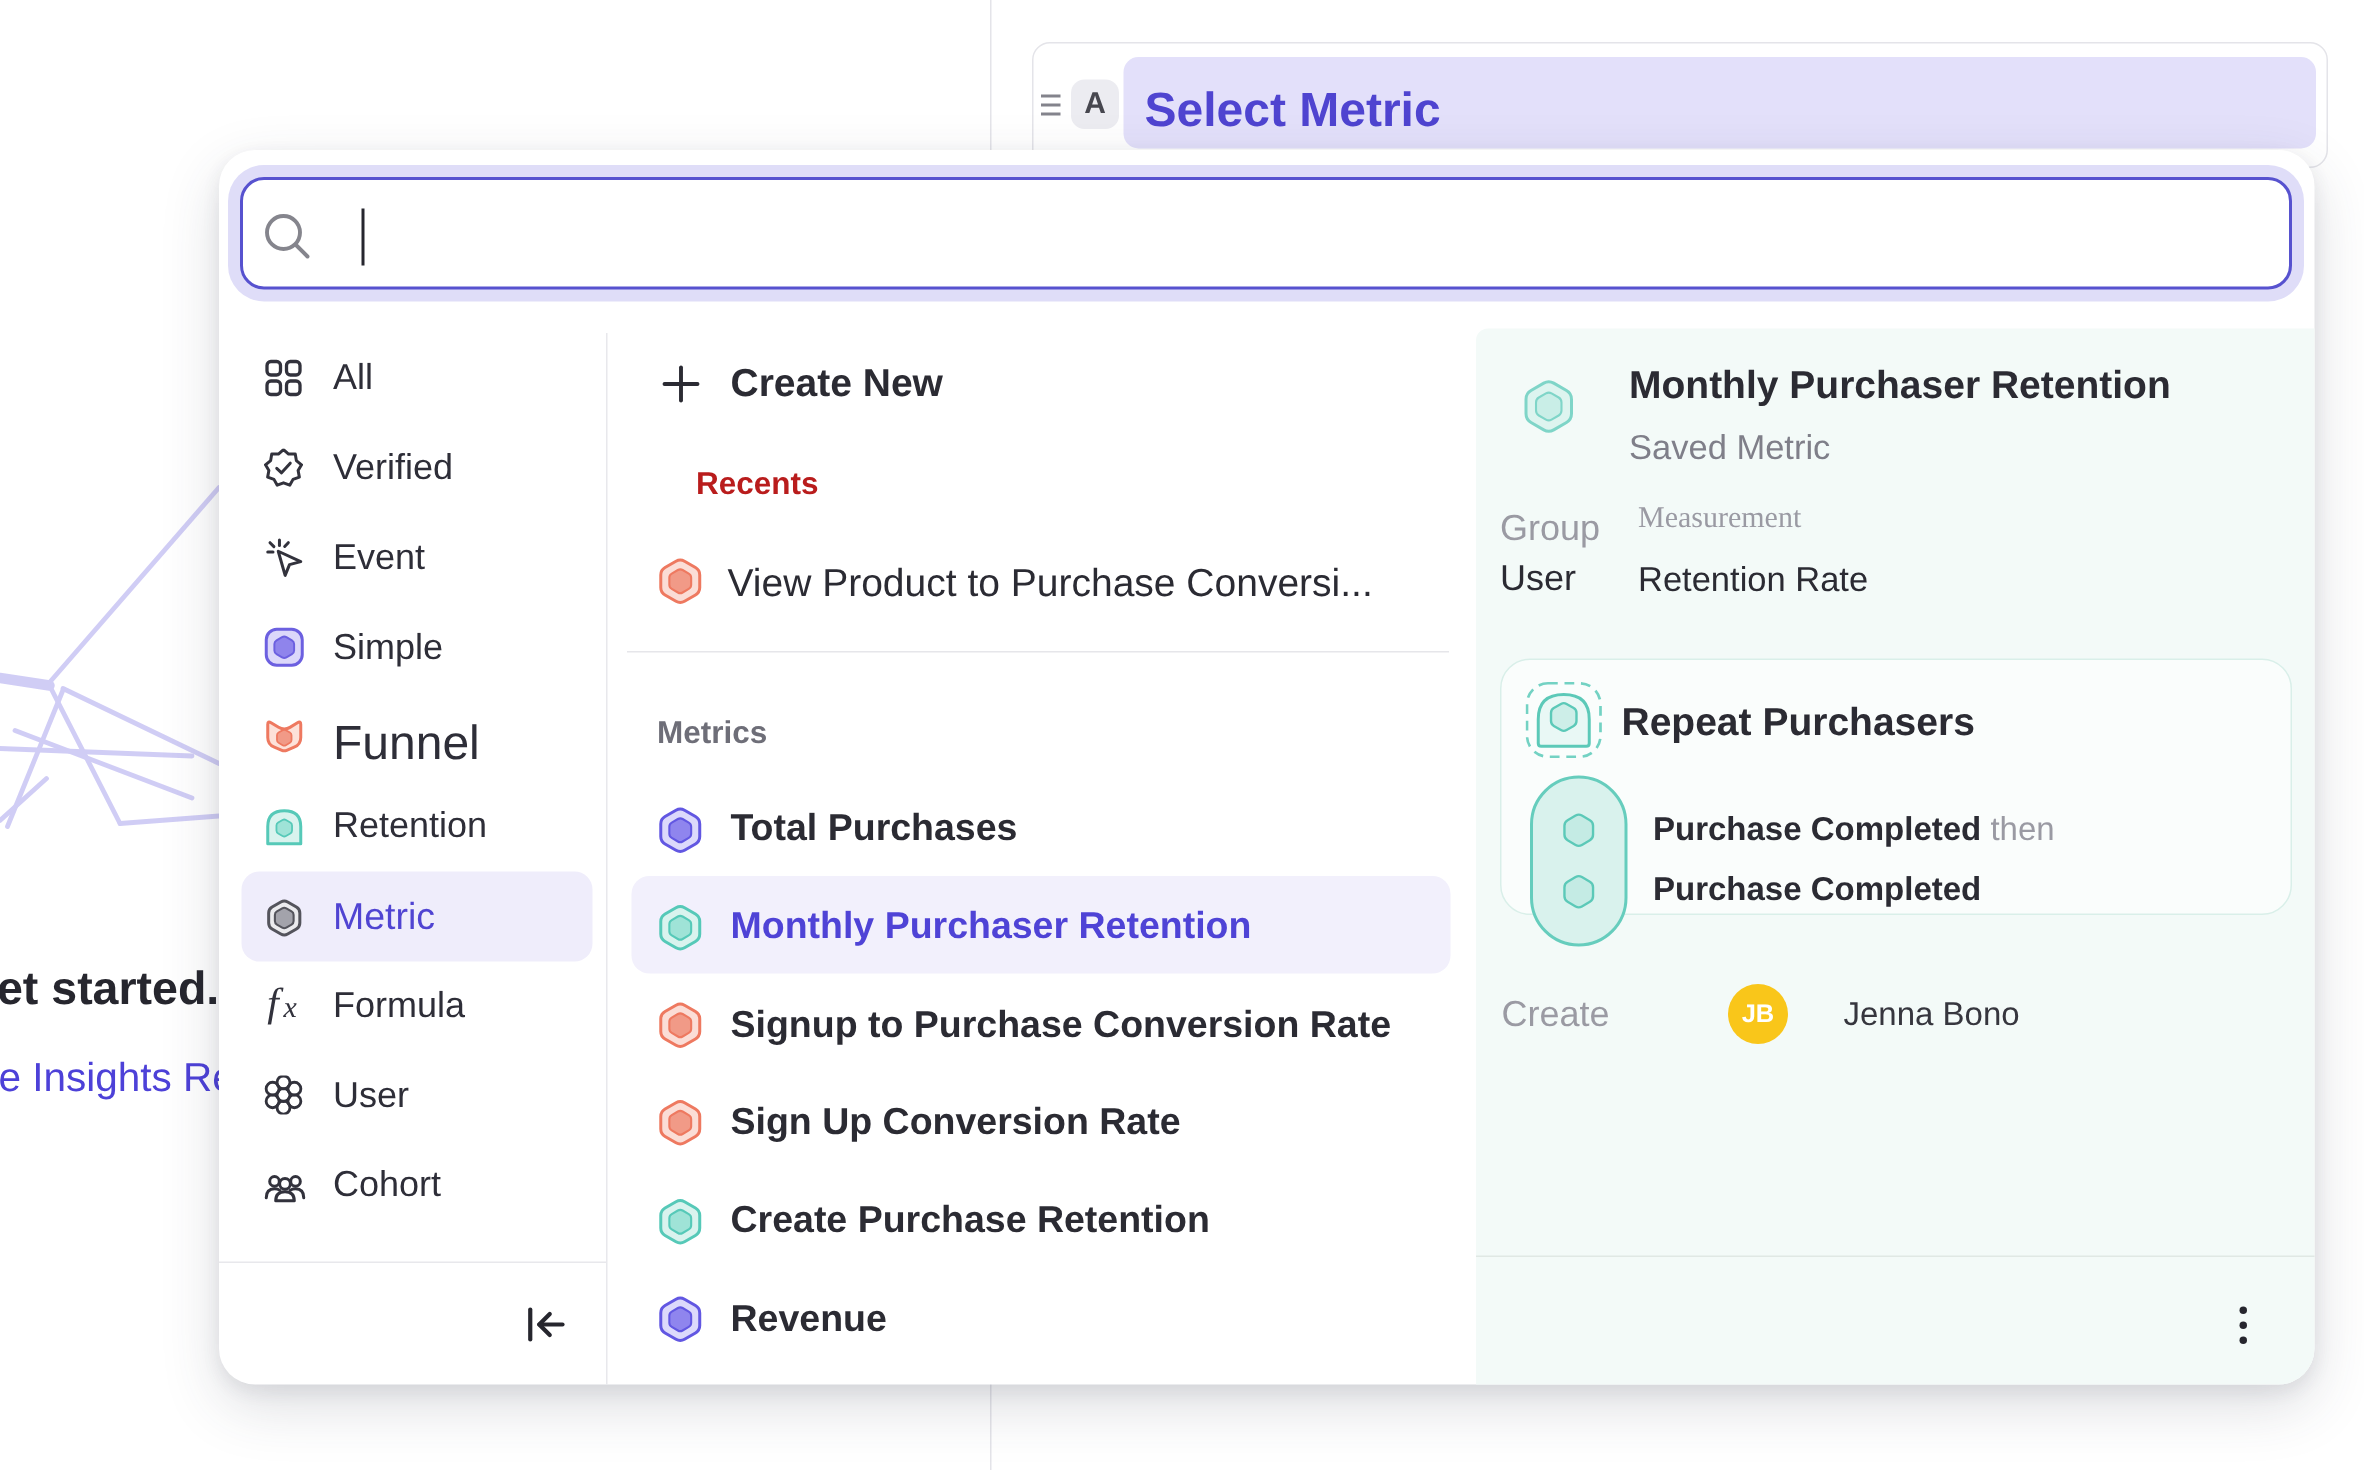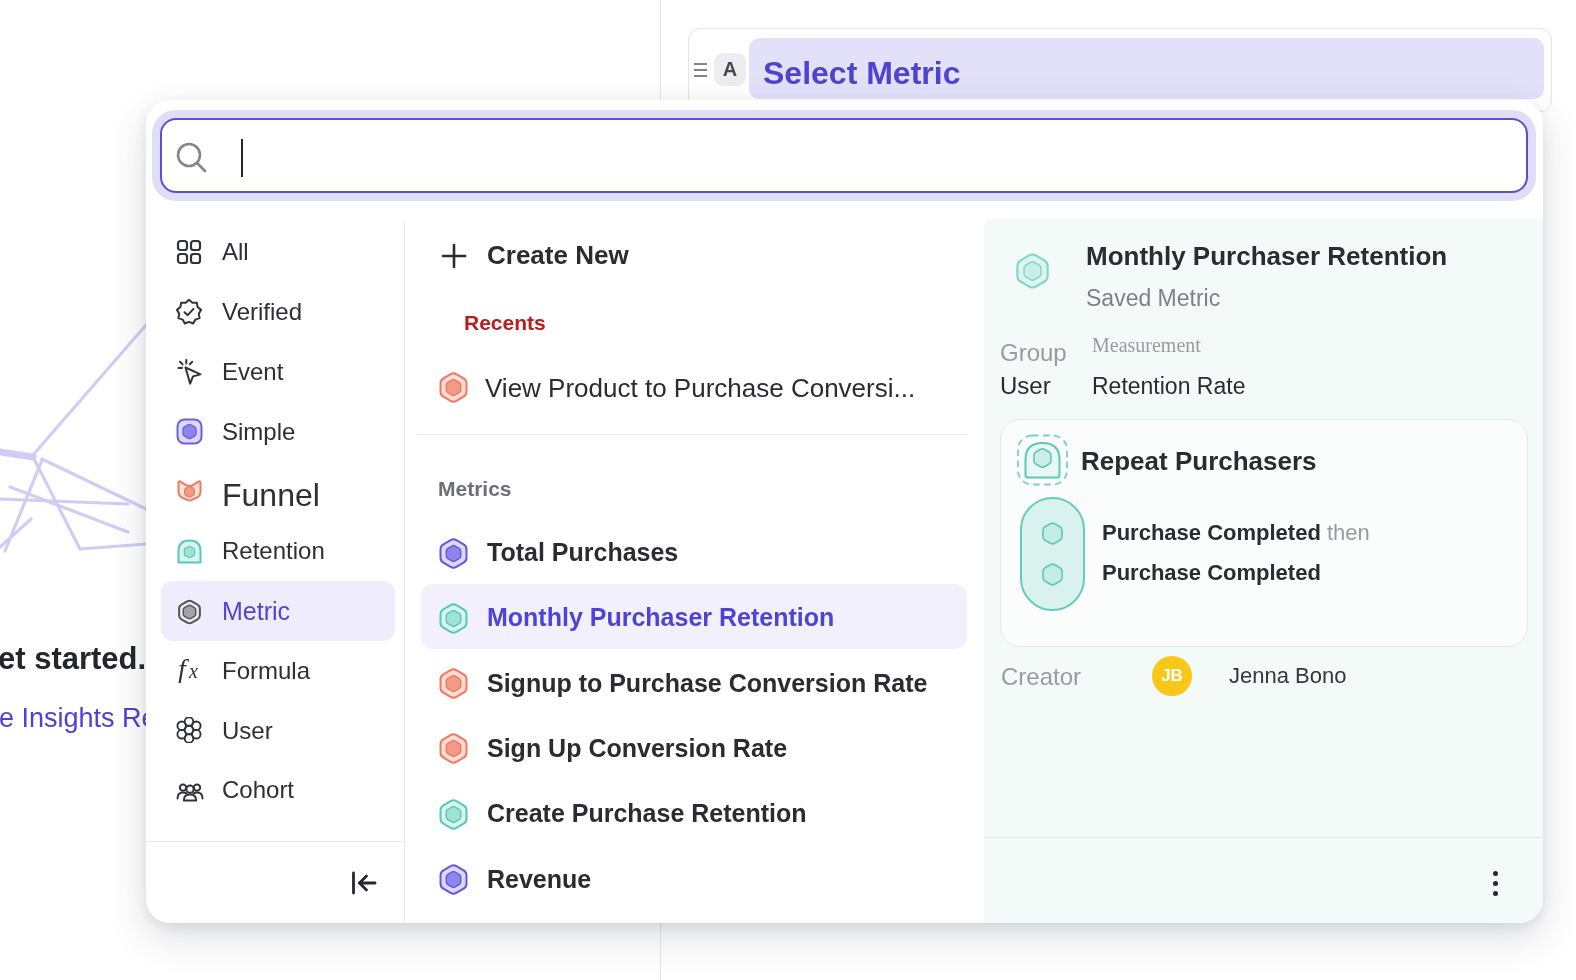--- a/index.html
+++ b/index.html
@@ -194,41 +194,41 @@
       <div id="paneicon" class="abs" style="left:32px; top:33px;"><svg width="33" height="38" viewBox="0 0 33 38">
     <path d="M13.17 3.43Q16.50 1.50 19.83 3.42L28.32 8.32Q31.66 10.25 31.66 14.10L31.66 23.90Q31.66 27.75 28.32 29.67L19.83 34.58Q16.50 36.50 13.17 34.58L4.68 29.68Q1.34 27.75 1.34 23.90L1.34 14.10Q1.34 10.25 4.68 8.33Z" fill="#ddf4ef" stroke="#7fd5c8" stroke-width="2" stroke-linejoin="round"></path>
     <path d="M14.63 10.28Q16.50 9.20 18.37 10.28L23.12 13.02Q24.99 14.10 24.99 16.26L24.99 21.74Q24.99 23.90 23.12 24.98L18.37 27.72Q16.50 28.80 14.63 27.72L9.88 24.98Q8.01 23.90 8.01 21.74L8.01 16.26Q8.01 14.10 9.88 13.02Z" fill="#c9eee7" stroke="#7fd5c8" stroke-width="1.4" stroke-linejoin="round"></path>
   </svg></div>
 
       <div class="abs" style="left:16px; top:120px; font-size:24px; color:#9a9aa3;">Group</div>
       <div class="abs" style="left:108px; top:115px; font-size:20px; color:#9a9aa3;font-family:Liberation Serif, serif;">Measurement</div>
       <div class="abs" style="left:16px; top:153px; font-size:24px; color:#2b2b33;">User</div>
       <div class="abs" style="left:108px; top:154px; font-size:23px; color:#2b2b33;">Retention Rate</div>
 
-      <div class="abs" style="left:16px; top:200px; width:528px; height:228px; background:#fafdfc; border:1.5px solid #d9efe9; border-radius:20px;">
+      <div class="abs" style="left:16px; top:220px; width:528px; height:171px; background:#fafdfc; border:1.5px solid #d9efe9; border-radius:20px;">
         <div id="dashicon" class="abs" style="left:16px; top:14px;"><svg width="51" height="52" viewBox="0 0 51 52">
      <rect x="1" y="1.5" width="49" height="49" rx="14" fill="none" stroke="#73d2c3" stroke-width="1.8" stroke-dasharray="6.5 4.5"></rect>
      <path d="M8.5 41.5 Q8.5 43.5 10.5 43.5 L40.5 43.5 Q42.5 43.5 42.5 41.5 L42.5 25.5 Q42.5 9 25.5 9 Q8.5 9 8.5 25.5 Z" fill="#e9f8f5" stroke="#5cc9b8" stroke-width="2" stroke-linejoin="round"></path>
      <path d="M23.63 15.28Q25.50 14.20 27.37 15.28L32.12 18.02Q33.99 19.10 33.99 21.26L33.99 26.74Q33.99 28.90 32.12 29.98L27.37 32.72Q25.50 33.80 23.63 32.72L18.88 29.98Q17.01 28.90 17.01 26.74L17.01 21.26Q17.01 19.10 18.88 18.02Z" fill="#cdeee8" stroke="#5cc9b8" stroke-width="1.6"></path>
    </svg></div>
         <div class="abs" style="left:80px; top:26px; font-weight:bold; font-size:26px; color:#2b2b33;">Repeat Purchasers</div>
         <div class="abs" style="left:19px; top:77px; width:65px; height:114px; background:#d9f2ed; border:2px solid #66cdbd; border-radius:33px;"></div>
         <div id="capshex">
             <svg class="abs" style="left:40px; top:101px;" width="23" height="25" viewBox="0 0 23 25">
               <path d="M9.40 2.71Q11.50 1.50 13.60 2.71L18.93 5.79Q21.03 7.00 21.03 9.42L21.03 15.58Q21.03 18.00 18.93 19.21L13.60 22.29Q11.50 23.50 9.40 22.29L4.07 19.21Q1.97 18.00 1.97 15.58L1.97 9.42Q1.97 7.00 4.07 5.79Z" fill="#c4ebe4" stroke="#5cc9b8" stroke-width="1.6" stroke-linejoin="round"></path>
             </svg>
             <svg class="abs" style="left:40px; top:142px;" width="23" height="25" viewBox="0 0 23 25">
               <path d="M9.40 2.71Q11.50 1.50 13.60 2.71L18.93 5.79Q21.03 7.00 21.03 9.42L21.03 15.58Q21.03 18.00 18.93 19.21L13.60 22.29Q11.50 23.50 9.40 22.29L4.07 19.21Q1.97 18.00 1.97 15.58L1.97 9.42Q1.97 7.00 4.07 5.79Z" fill="#c4ebe4" stroke="#5cc9b8" stroke-width="1.6" stroke-linejoin="round"></path>
             </svg>
           </div>
         <div class="abs" style="left:101px; top:100px; font-size:22px; color:#2b2b33; white-space:nowrap;"><b>Purchase Completed</b> <span style="color:#9a9aa3;">then</span></div>
         <div class="abs" style="left:101px; top:140px; font-weight:bold; font-size:22px; color:#2b2b33; white-space:nowrap;">Purchase Completed</div>
       </div>
 
-      <div class="abs" style="left:17px; top:444px; font-size:24px; color:#9a9aa3;">Creator</div>
+      <div class="abs" style="left:17px; top:444px; font-size:24px; color:#9a9aa3;">Create</div>
       <div class="abs" style="left:168px; top:437px; width:40px; height:40px; background:#f9c61a; border-radius:50%; color:#fff; font-weight:bold; font-size:17px; text-align:center; line-height:40px;">JB</div>
       <div class="abs" style="left:245px; top:444px; font-size:22px; color:#36363e;">Jenna Bono</div>
 
       <div class="abs" style="left:0; top:618px; width:559px; height:1px; background:#e0e8e4;"></div>
       <div class="abs" style="left:509px; top:652px; width:5px; height:5px; background:#26262e; border-radius:50%;"></div>
       <div class="abs" style="left:509px; top:662px; width:5px; height:5px; background:#26262e; border-radius:50%;"></div>
       <div class="abs" style="left:509px; top:672px; width:5px; height:5px; background:#26262e; border-radius:50%;"></div>
     </div>
 
   </div>

